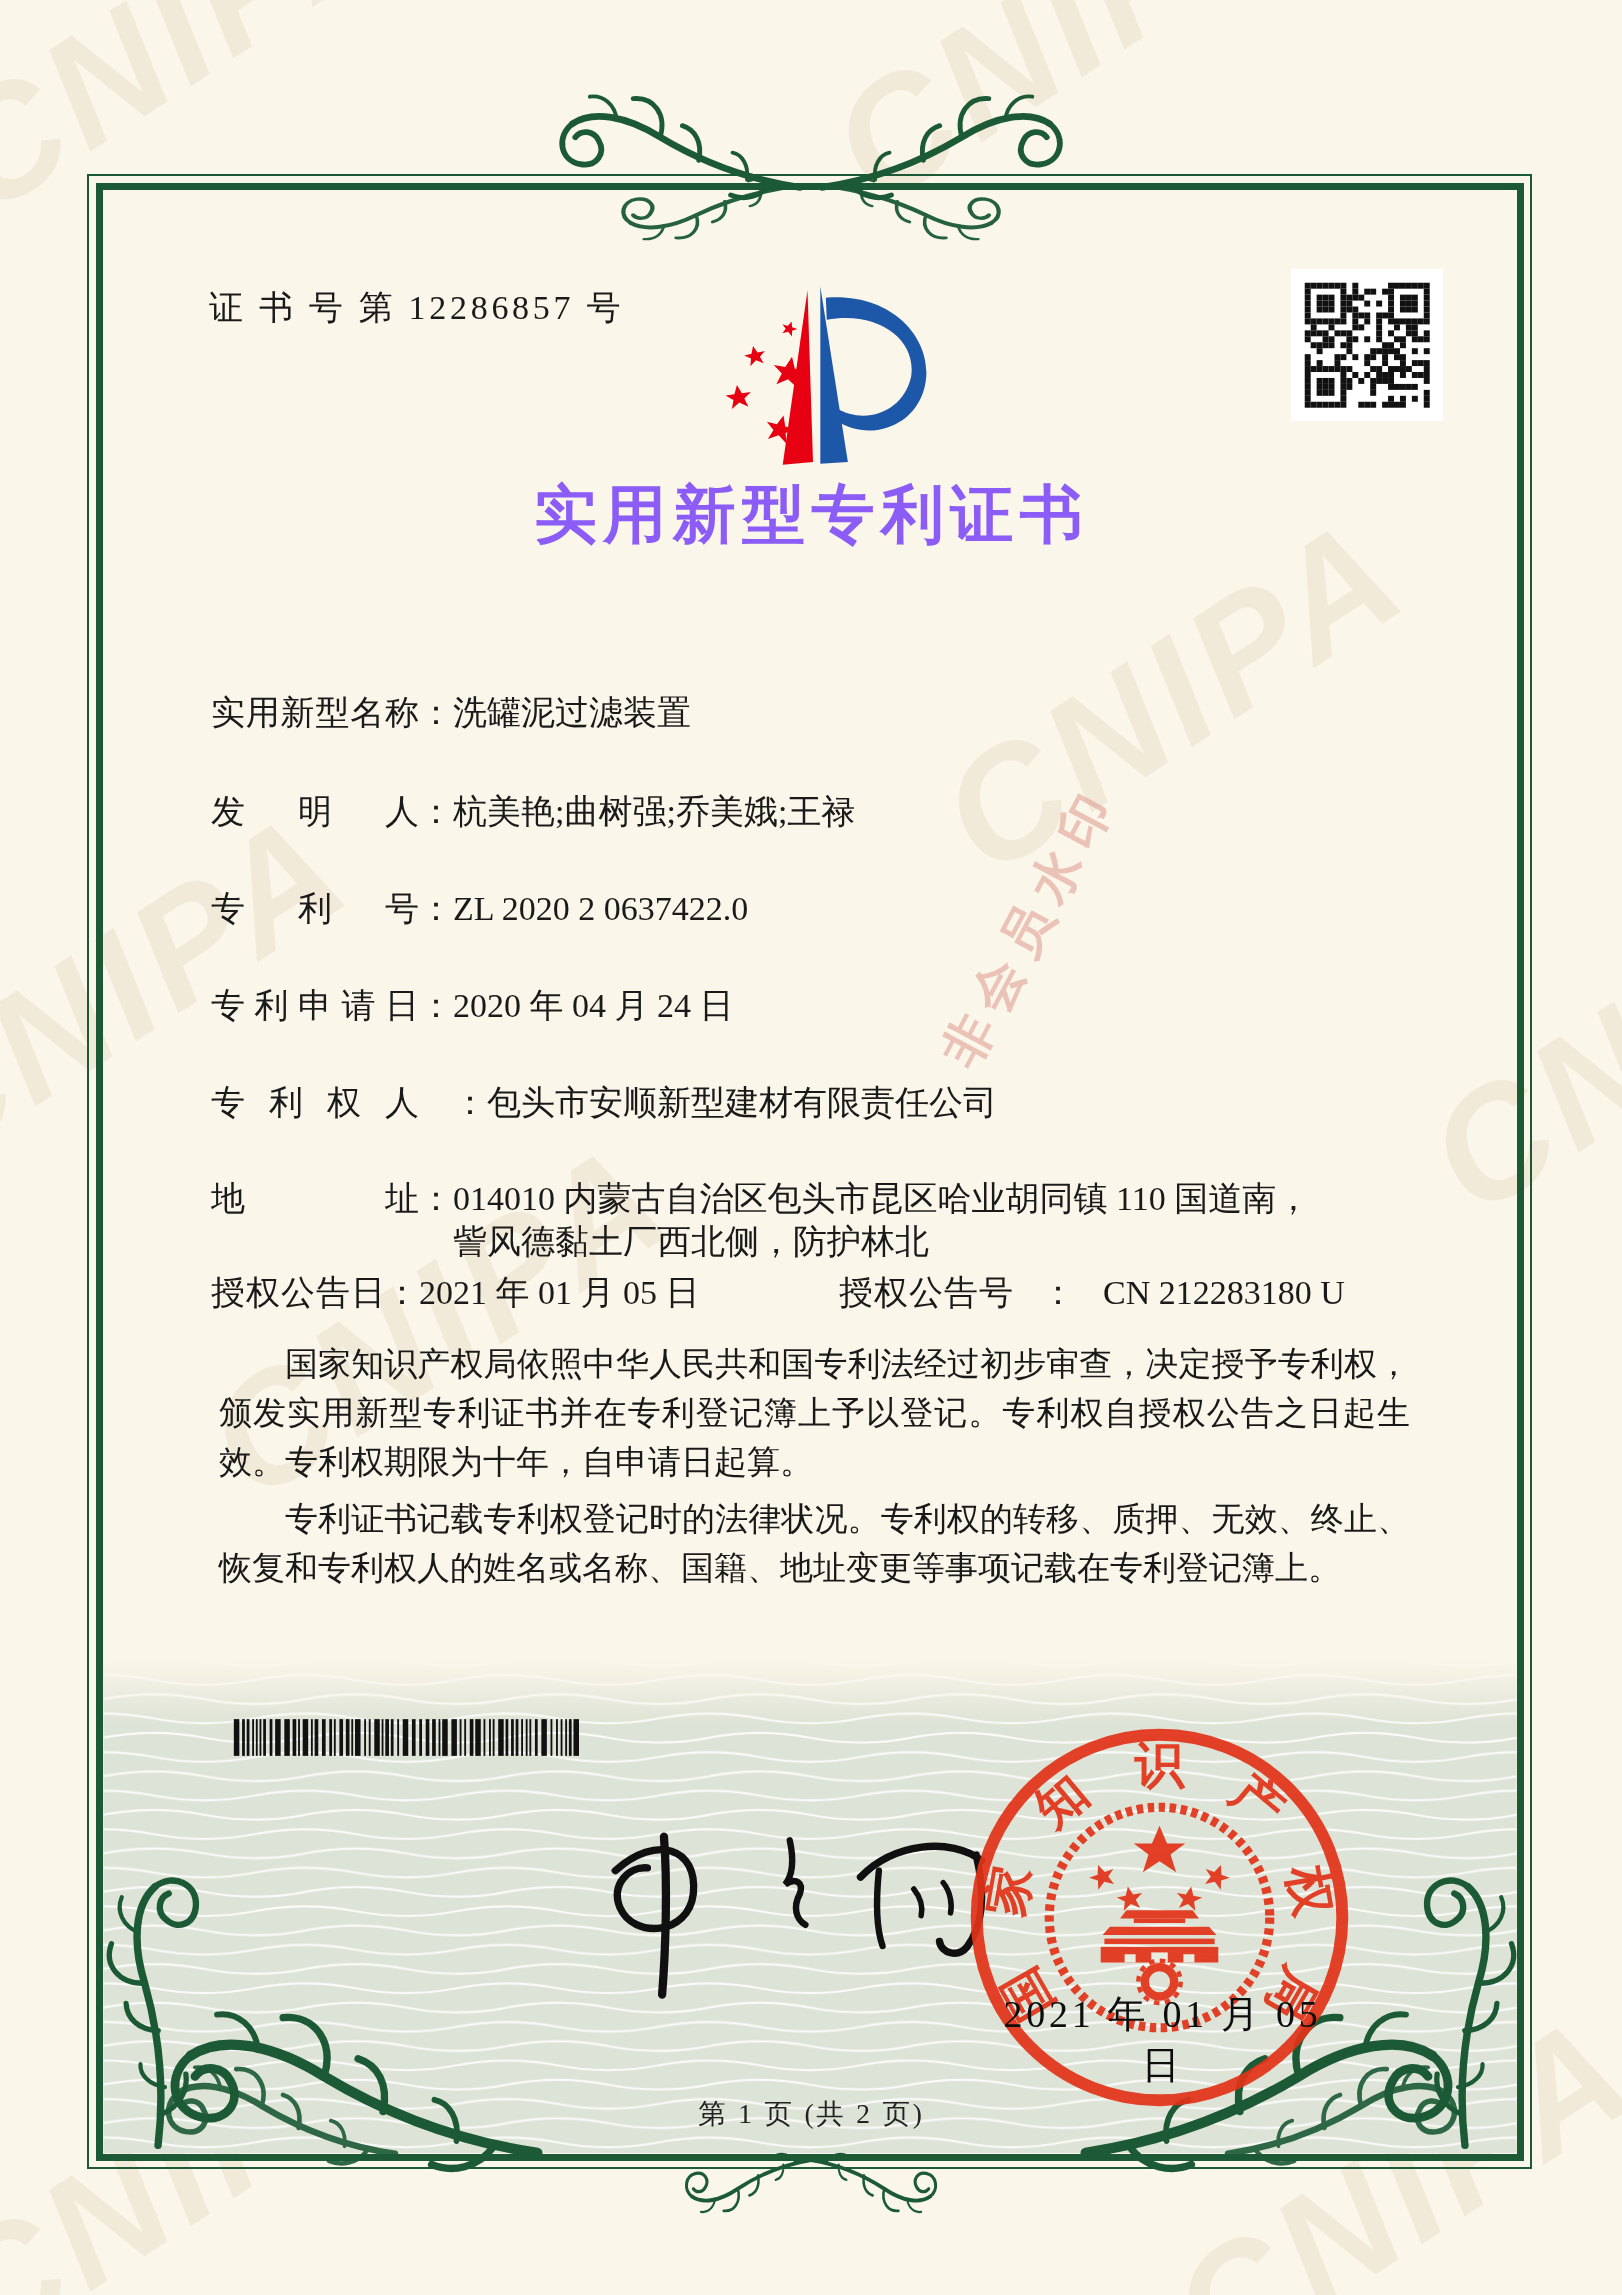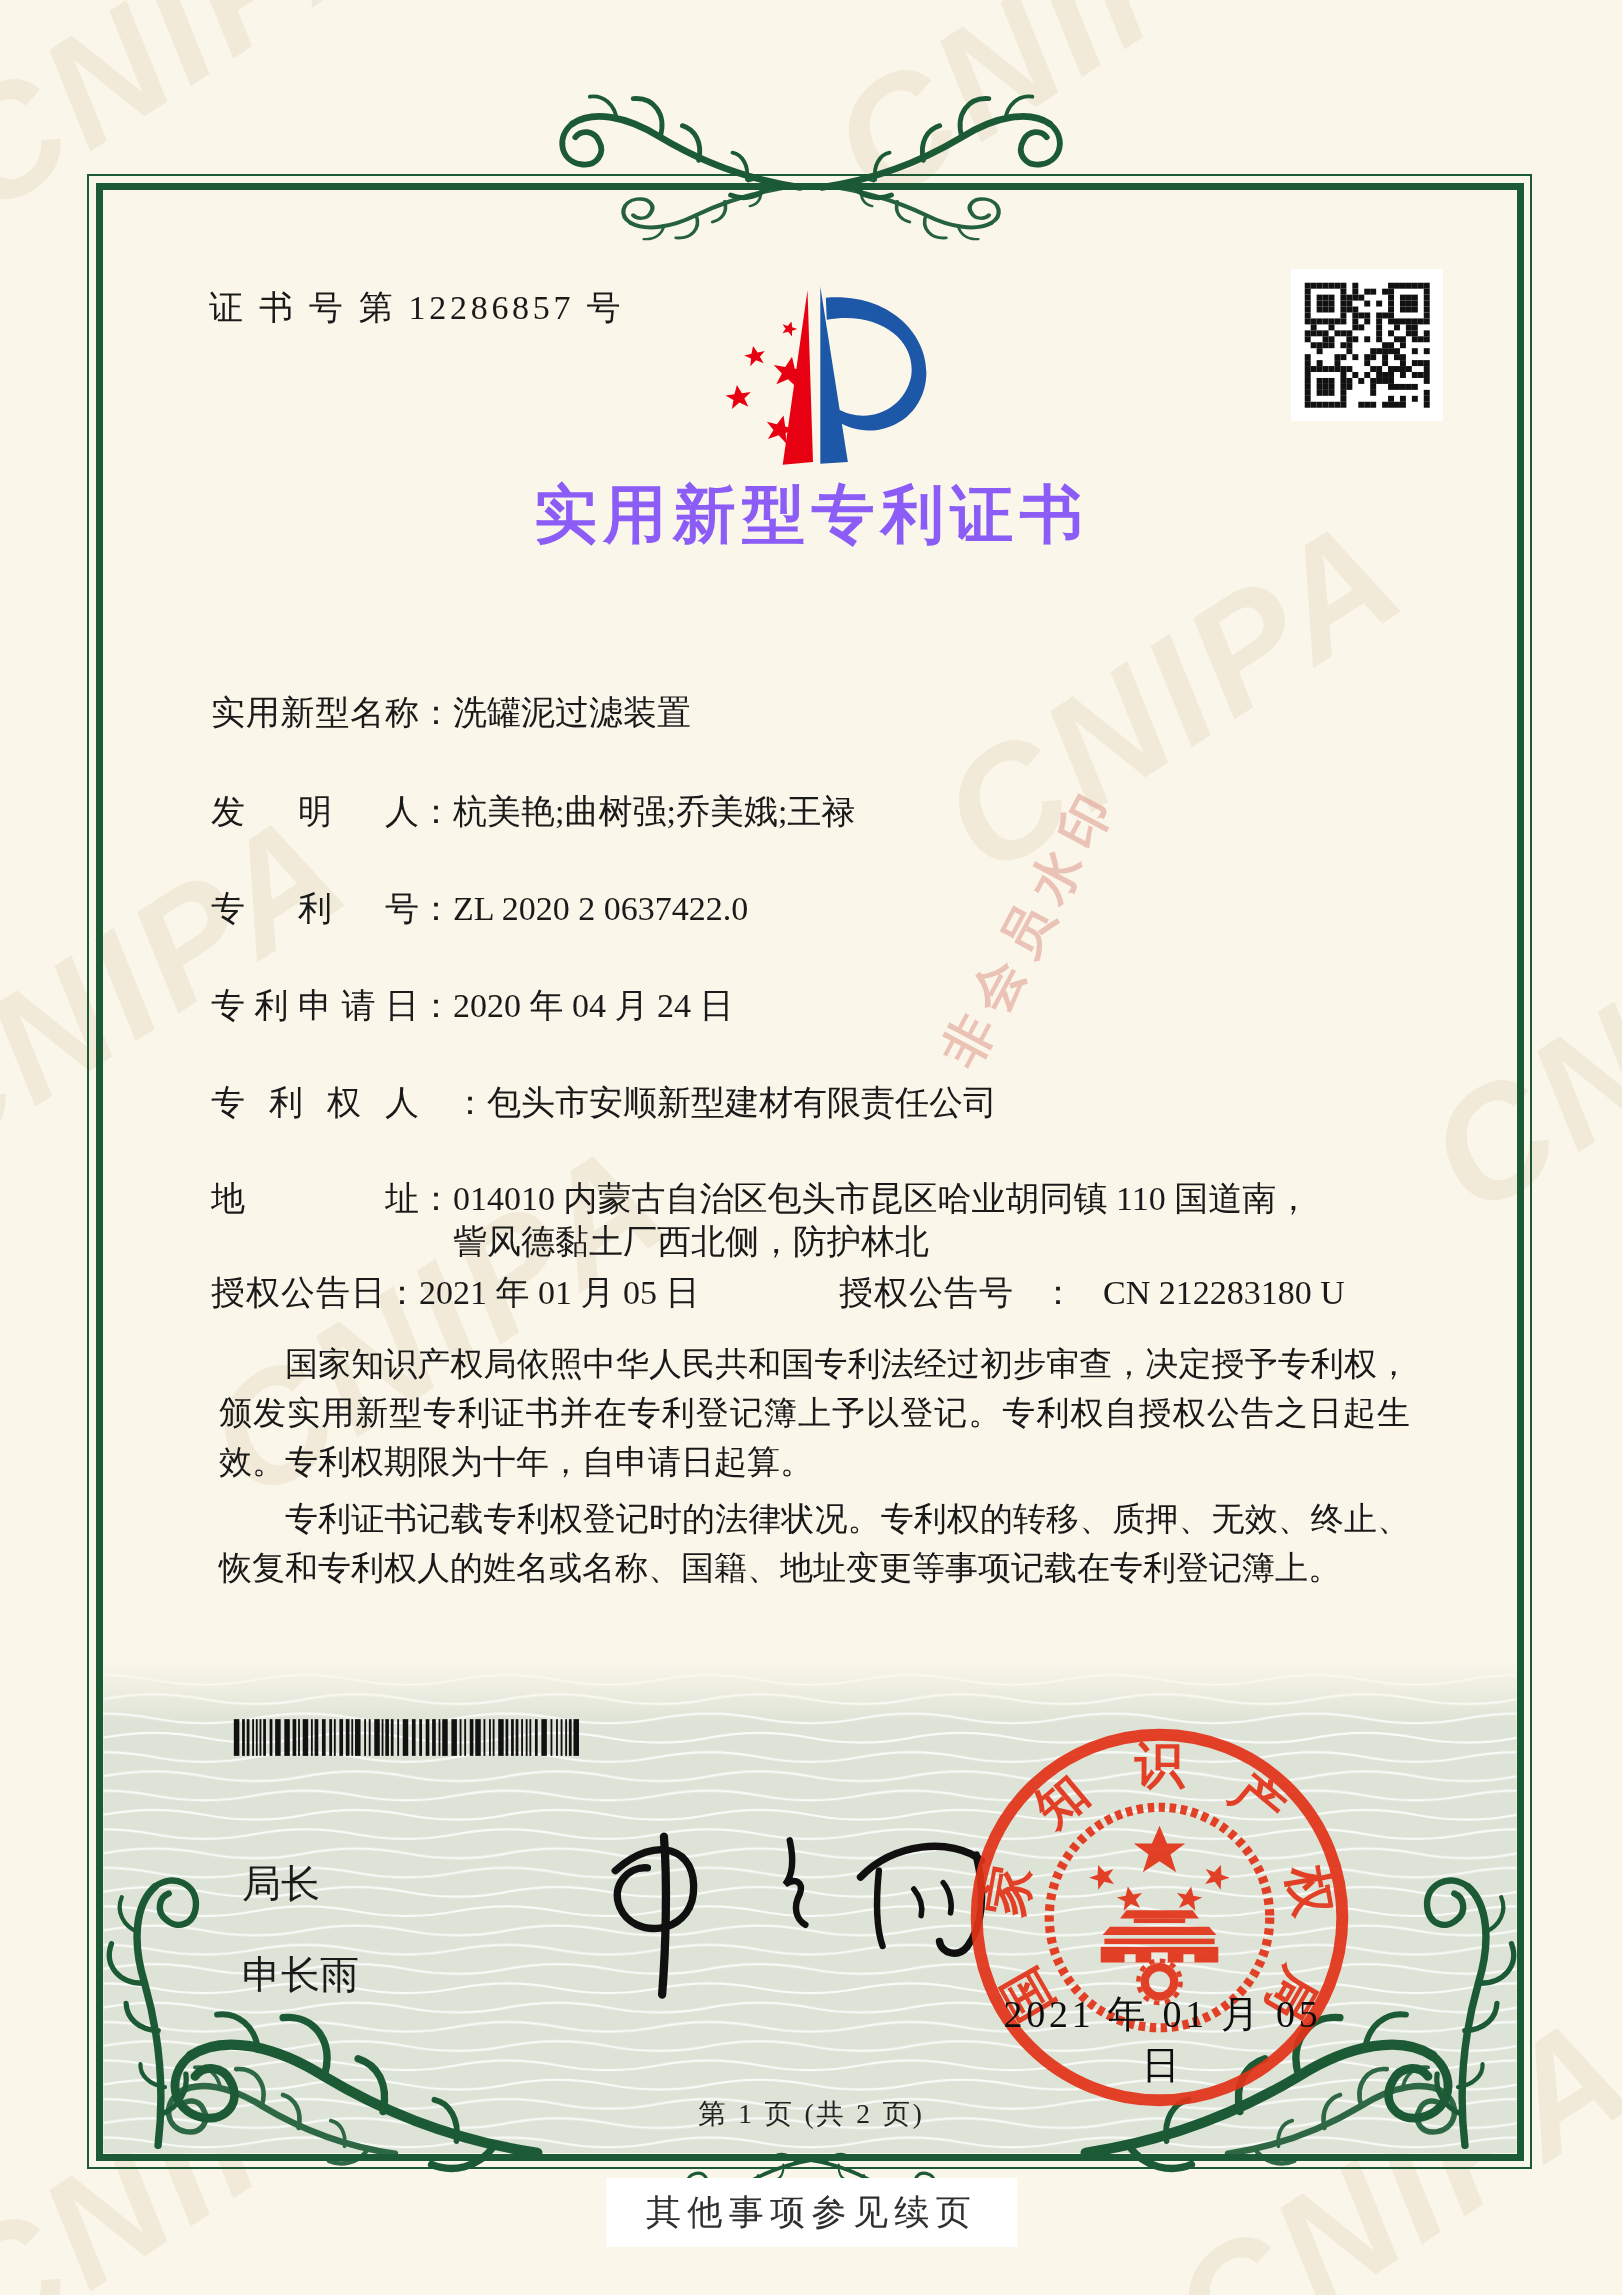--- a/index.html
+++ b/index.html
@@ -498,24 +498,20 @@
         <rect x="337" y="0" width="6" height="40"></rect>
         <rect x="347" y="0" width="2" height="40"></rect>
         <rect x="353" y="0" width="2" height="40"></rect>
         <rect x="358" y="0" width="2" height="40"></rect>
         <rect x="363" y="0" width="2" height="40"></rect>
         <rect x="367" y="0" width="3" height="40"></rect>
         <rect x="372" y="0" width="6" height="40"></rect>
       </g>
   </svg>
 
-  <div class="signer">
-    <div class="t">局长</div>
-    <div>申长雨</div>
-  </div>
 
   <svg class="sig" width="496" height="184" viewBox="0 0 540 200">
     <g fill="none" stroke="#101010" stroke-width="8" stroke-linecap="round">
       <path d="M95,55 C140,15 185,30 180,80 C175,125 115,130 100,95 C90,70 110,50 130,52"></path>
       <path stroke-width="9" d="M148,18 C152,70 150,140 146,190"></path>
       <path stroke-width="7" d="M285,22 C290,45 288,60 280,70 C292,62 300,68 296,80 C288,95 292,108 302,114"></path>
       <path d="M362,62 C398,25 460,18 494,44"></path>
       <path stroke-width="7" d="M382,55 C378,95 380,120 386,137"></path>
       <path d="M488,38 C498,80 495,115 478,138 C468,150 450,145 448,132"></path>
       <path stroke-width="6" d="M420,75 C428,85 430,95 428,104"></path>
@@ -552,16 +548,15 @@
         <rect x="26" y="40" width="12" height="9" fill="#e9ede2"></rect>
         <circle cy="70" r="16" fill="none" stroke="#e23318" stroke-width="9"></circle>
         <circle cy="70" r="23" fill="none" stroke="#e23318" stroke-width="5" stroke-dasharray="6 6"></circle>
       </g>
     </g>
   </svg>
   <div class="seal-date">2021 年 01 月 05 日</div>
 
   <div class="page-num">第 1 页 (共 2 页)</div>
 
-  <div class="footer-note">其他事项参见续页</div>
 
 </div>
 
 
 </body></html>

